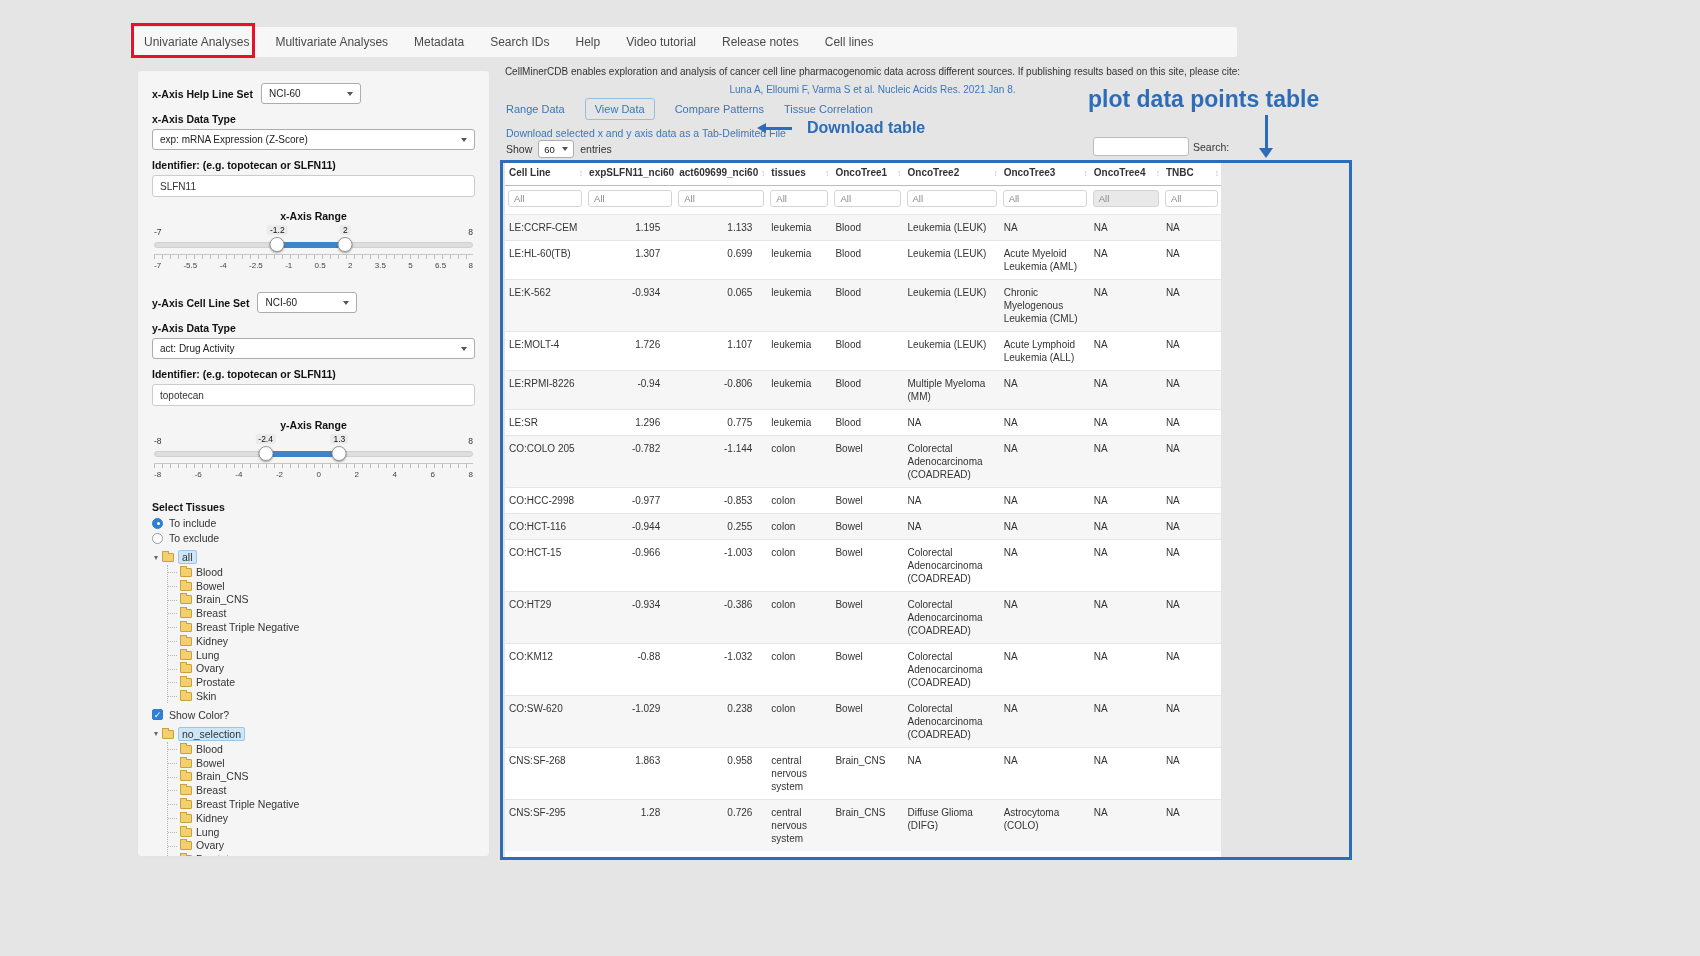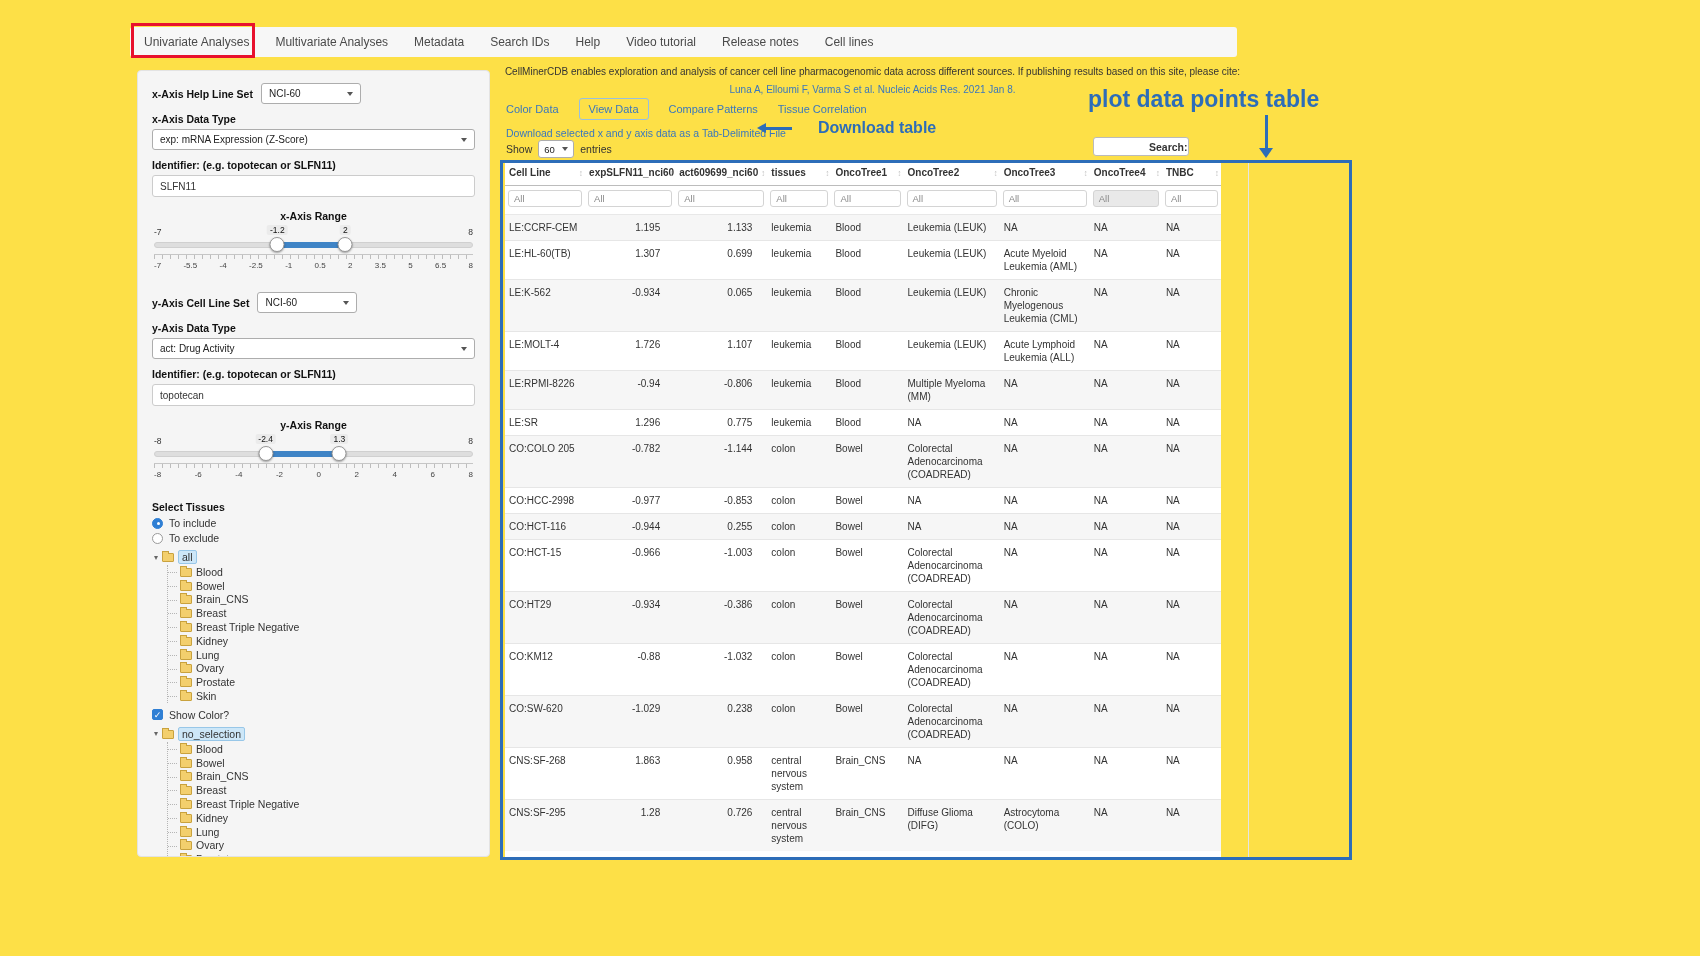--- a/index.html
+++ b/index.html
@@ -1,17 +1,17 @@
 <!DOCTYPE html>
 <html><head>
 <meta charset="utf-8">
 <style>
   * { margin:0; padding:0; box-sizing:border-box; }
   body { font-family:"Liberation Sans","DejaVu Sans",sans-serif; color:#333; background:#fff; }
-  .page { position:relative; width:1700px; height:956px; background:#fde047; overflow:hidden; }
+  .page { position:relative; width:1700px; height:956px; background:#e5e5e5; overflow:hidden; }
 
   
   .topnav { position:absolute; left:130px; top:27px; width:1107px; height:30px; background:#f7f7f7;
             border-radius:3px; display:flex; align-items:center; gap:26px; padding:0 14px;
             font-size:12px; color:#4a4a4a; }
   .nav-item { white-space:nowrap; cursor:pointer; }
   .red-box { position:absolute; left:131px; top:23px; width:124px; height:35px; border:3px solid #e8112d; z-index:7; pointer-events:none; }
 
   
   .sidebar { position:absolute; left:137px; top:70px; width:353px; height:787px; background:#f5f5f5;
@@ -67,21 +67,21 @@
   
   .citation { position:absolute; left:500px; top:66px; width:745px; text-align:center; font-size:10px; color:#333; }
   .citation-ref { display:block; color:#3a77bd; margin-top:7px; cursor:pointer; }
   .view-tabs { position:absolute; left:506px; top:98px; display:flex; align-items:center; gap:20px; font-size:11px; color:#3a77bd; }
   .view-tab { cursor:pointer; padding:4px 0; white-space:nowrap; }
   .view-tab.active { border:1px solid #98bfe0; border-radius:3px; padding:4px 9px; }
   .download-link { position:absolute; left:506px; top:127px; font-size:10.5px; color:#3a77bd; cursor:pointer; }
   .show-entries { position:absolute; left:506px; top:140px; display:flex; align-items:center; gap:6px; font-size:10.5px; }
   .search-input { position:absolute; left:1093px; top:137px; width:96px; height:19px; border:1px solid #bbb;
                   border-radius:3px; background:#fff; font-family:inherit; font-size:10px; padding:0 5px; }
-  .search-label { position:absolute; left:1149px; top:141px; font-size:10.5px; color:#333;font-weight:bold; }
+  .search-label { position:absolute; left:1193px; top:141px; font-size:10.5px; color:#333; }
   .page-divider { position:absolute; left:1248px; top:163px; width:1px; height:694px; background:#e4e4e4; }
 
   
   .table-wrap { position:absolute; left:505px; top:160px; width:716px; height:699px; overflow:hidden; background:#fff; }
   table.data { width:100%; border-collapse:collapse; table-layout:fixed; font-size:10px; }
   table.data th { font-weight:bold; font-size:10px; text-align:left; padding:7px 4px; border-bottom:1px solid #bcbcbc;
                   position:relative; cursor:pointer; white-space:nowrap; overflow:hidden; }
   .sort-icon { position:absolute; right:2px; top:8px; color:#c3c3c3; font-size:8.5px; }
   .filter-row td { padding:4px 3px 7px; border-bottom:1px solid #e8e8e8; }
   .filter-box { height:17px; border:1px solid #d4d4d4; border-radius:3px; background:#fff; color:#8a8a8a;
@@ -91,21 +91,21 @@
                         word-wrap:break-word; overflow:hidden; }
   table.data tbody tr:nth-child(odd) { background:#f6f6f6; }
   table.data tbody td:nth-child(2), table.data tbody td:nth-child(3) { text-align:right; padding-right:15px; }
 
   
   .blue-box { position:absolute; left:500px; top:160px; width:852px; height:700px; border:3px solid #2d6db8; z-index:6; pointer-events:none; }
   .annot-plot { position:absolute; left:1088px; top:86px; font-size:23px; font-weight:bold; color:#2d6db8; white-space:nowrap; }
   .arrow-v-line { position:absolute; left:1265px; top:115px; width:3px; height:34px; background:#2d6db8; z-index:7; }
   .arrow-v-head { position:absolute; left:1259px; top:148px; width:0; height:0; border-left:7px solid transparent;
                   border-right:7px solid transparent; border-top:10px solid #2d6db8; z-index:7; }
-  .annot-download { position:absolute; left:757px; top:119px; display:flex; align-items:center; gap:26px;
+  .annot-download { position:absolute; left:757px; top:119px; display:flex; align-items:center; gap:15px;
                     color:#2d6db8; font-weight:bold; font-size:16px; z-index:7; white-space:nowrap; }
   .arrow-h { display:flex; align-items:center; }
   .arrow-h-head { width:0; height:0; border-top:5px solid transparent; border-bottom:5px solid transparent; border-right:9px solid #2d6db8; }
   .arrow-h-shaft { width:26px; height:3px; background:#2d6db8; }
 </style>
 </head>
 <body>
 
 <div class="page">
 
@@ -343,21 +343,21 @@
 
   </aside>
 
   <div class="citation">
     <span>CellMinerCDB enables exploration and analysis of cancer cell line pharmacogenomic data across different sources. If publishing results based on this site, please cite:</span>
     <span class="citation-ref">Luna A, Elloumi F, Varma S et al. Nucleic Acids Res. 2021 Jan 8.</span>
   </div>
 
   <div class="view-tabs">
 
-  <span class="view-tab">Color Data</span>
+  <span class="view-tab">Range Data</span>
       <span class="view-tab active">View Data</span>
       <span class="view-tab">Compare Patterns</span>
       <span class="view-tab">Tissue Correlation</span>
     </div>
 
   <div class="download-link">Download selected x and y axis data as a Tab-Delimited File</div>
 
   <div class="show-entries">
     <span>Show</span>
     <div class="select tiny">

